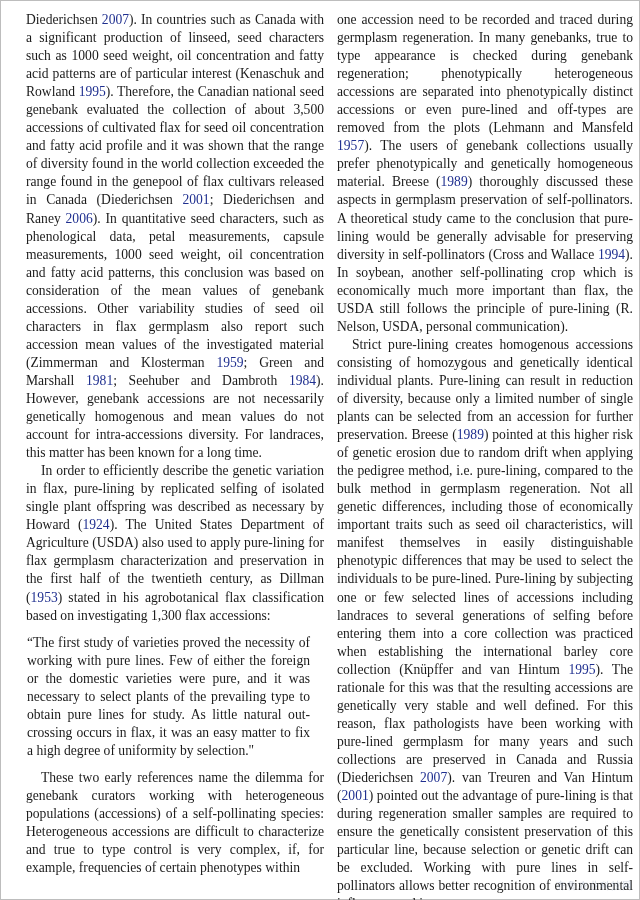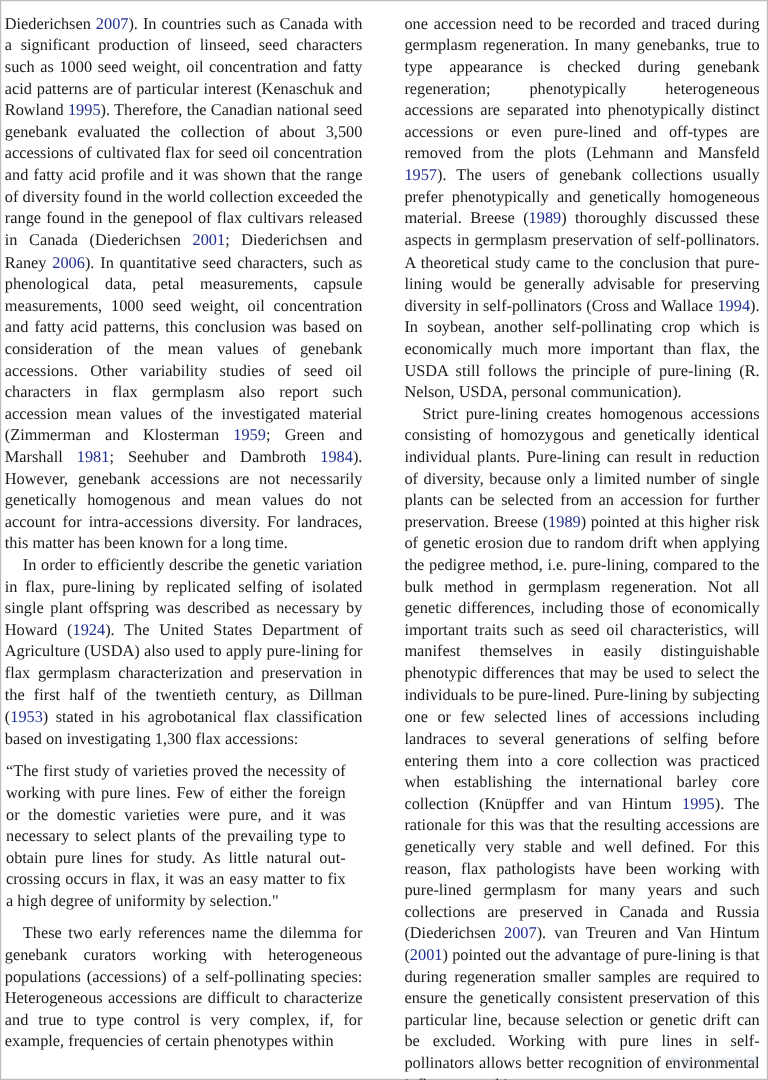--- a/index.html
+++ b/index.html
@@ -7,21 +7,21 @@
     .page {
       position: absolute; left: 0; top: 0; width: 638px; height: 898px;
       border: 1px solid #bdbdbd; background: #fff;
     }
     .col {
       position: absolute; top: 10px; width: 298px;
       font-family: "Liberation Serif", serif;
       font-size: 13.6px; line-height: 18.05px; color: #1a1a1a;
       text-align: justify; hyphens: none;
     }
-    .col.left { left: 3px; }
+    .col.left { left: 25px; }
     .col.right { left: 336px; width: 296px; }
     p { margin: 0; }
     p.indent { text-indent: 15px; }
     .quote { margin: 9px 14px 9px 1px; text-align: justify; }
     .cite { color: #1f2f8f; }
     .watermark {
       position: absolute; right: 6px; bottom: 6px;
       font-family: Liberation Mono, monospace; font-size: 10px;
       color: rgba(120,140,170,0.35); letter-spacing: 1px;
     }

